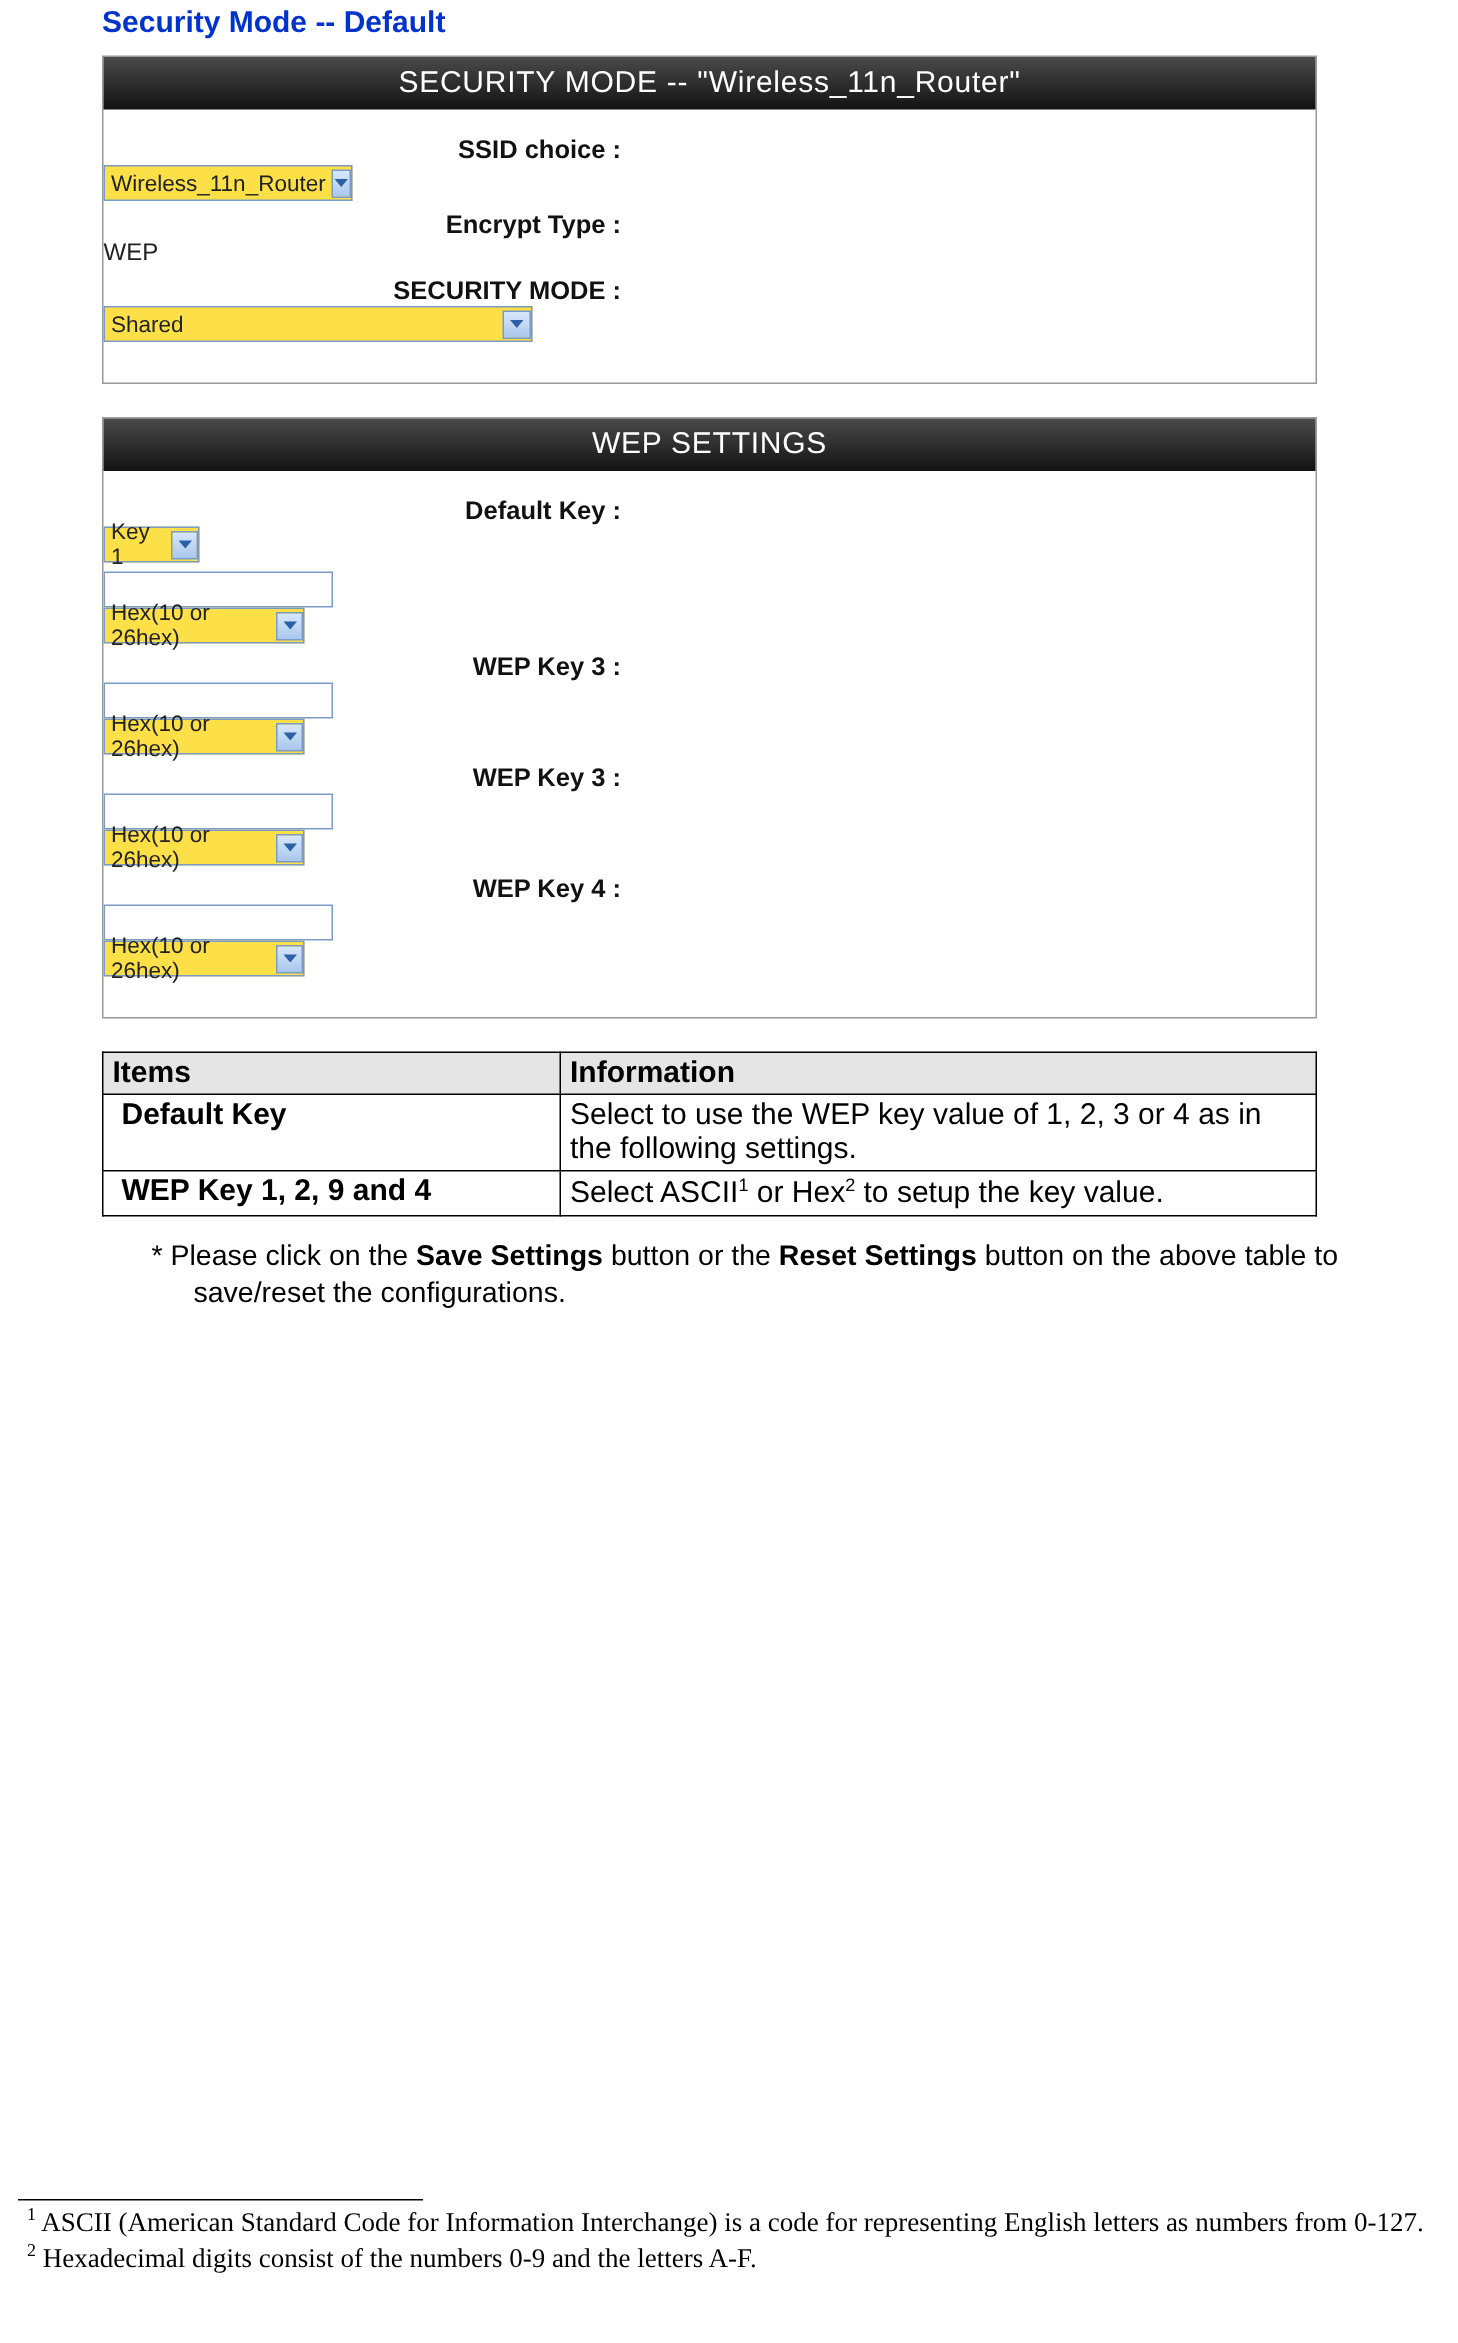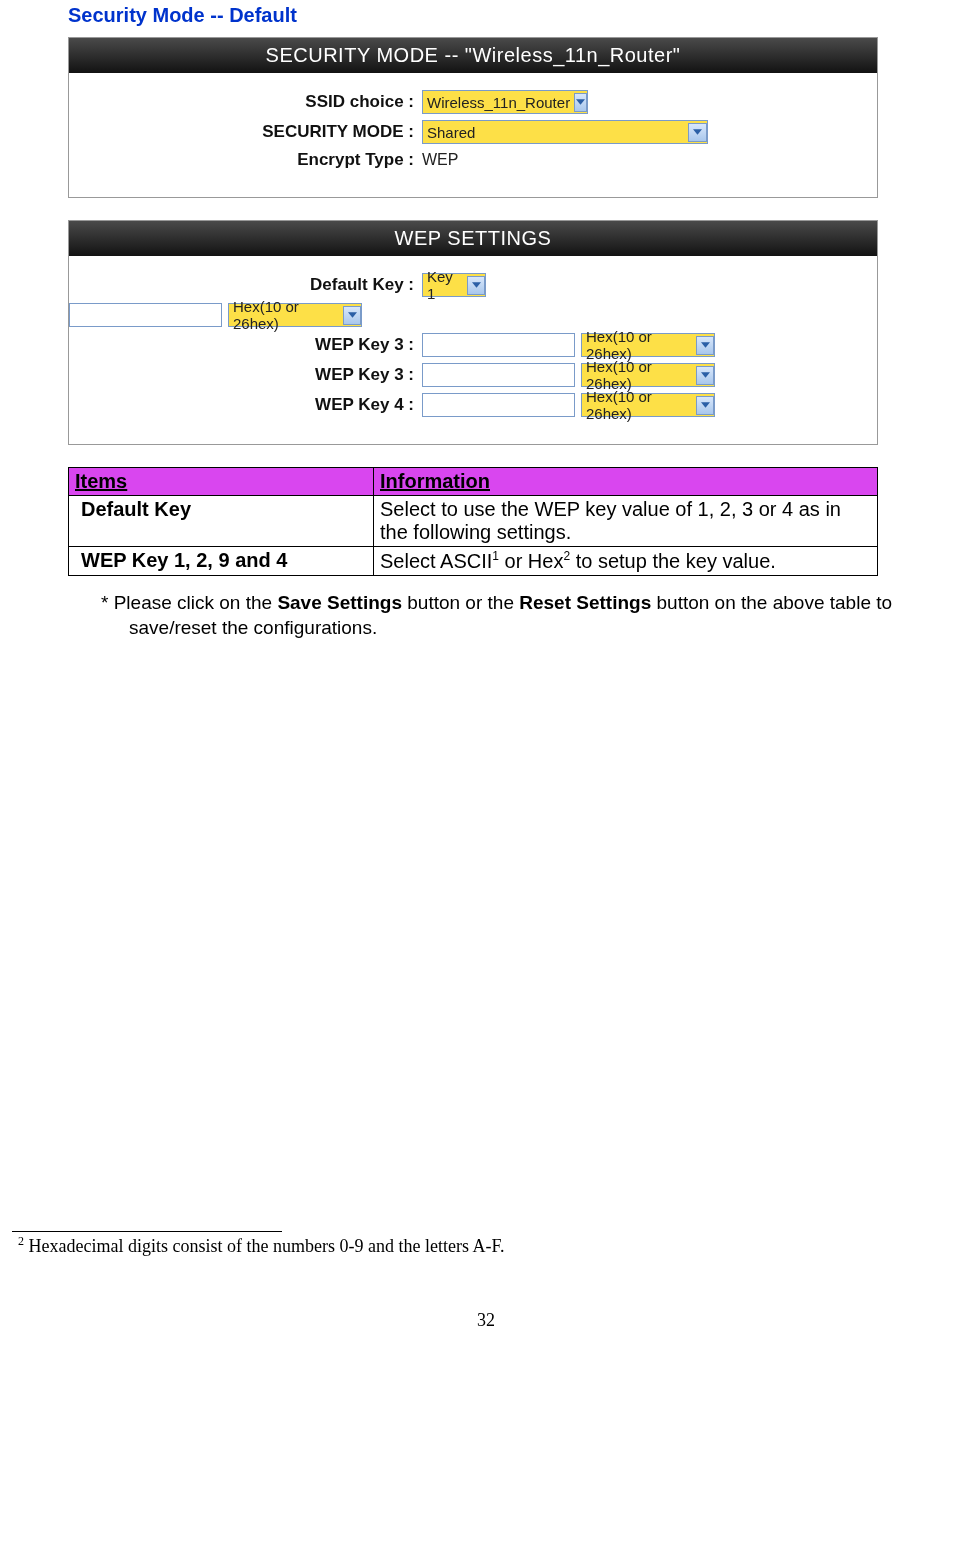--- a/index.html
+++ b/index.html
@@ -35,22 +35,23 @@
     font-weight: normal;
     text-align: center;
     padding: 6px 0 6px 0;
     letter-spacing: 0.5px;
   }
   .panel-body {
     padding: 14px 0 24px 0;
   }
   .form-row {
     display: flex;
-    align-items: center;
+    align-items: flex-start;
     padding: 3px 0;
+    flex-direction: column;
   }
   .form-label {
     width: 345px;
     text-align: right;
     font-weight: bold;
     font-size: 17px;
     padding-right: 8px;
     color: #111;
   }
   .form-value {
@@ -91,26 +92,25 @@
   .wep-row { margin-left: 0; }
   .wep-label { width: 345px; }
 
   .info-table {
     margin: 14px 0 0 62px;
     border-collapse: collapse;
     width: 810px;
     font-size: 20px;
   }
   .info-table th {
-    background: #d946ef;
+    background: #e5e5e5;
     border: 1px solid #000;
     text-align: left;
     padding: 2px 6px;
     font-weight: bold;
-    text-decoration: underline;
   }
   .info-table td {
     border: 1px solid #000;
     padding: 2px 6px;
     vertical-align: top;
   }
   .info-table td.item { font-weight: bold; width: 286px; padding-left: 12px; }
   sup { font-size: 12px; }
 
   .note {
@@ -161,33 +161,33 @@
           <div class="select" style="width:160px;justify-content:space-between;">
             <span>Wireless_11n_Router</span>
             <span class="select-arrow">
               <svg viewBox="0 0 10 6">
                   <path d="M0 0 L5 6 L10 0 Z" fill="#2b5fa6"></path>
                 </svg>
             </span>
           </div>
         </div>
         <div class="form-row">
+          <div class="form-label">Encrypt Type :</div>
+          <div class="form-value">WEP</div>
+        </div>
+        <div class="form-row">
           <div class="form-label">SECURITY MODE :</div>
           <div class="select" style="width:280px;justify-content:space-between;">
             <span>Shared</span>
             <span class="select-arrow">
               <svg viewBox="0 0 10 6">
                   <path d="M0 0 L5 6 L10 0 Z" fill="#2b5fa6"></path>
                 </svg>
             </span>
           </div>
-        </div>
-        <div class="form-row">
-          <div class="form-label">Encrypt Type :</div>
-          <div class="form-value">WEP</div>
         </div>
       </div>
     </div>
 
     <div class="panel">
       <div class="panel-header">WEP SETTINGS</div>
       <div class="panel-body">
         <div class="form-row">
           <div class="form-label wep-label">Default Key :</div>
           <div class="select" style="width:58px;justify-content:space-between;">
@@ -273,18 +273,21 @@
     </tr>
   </tbody>
     </table>
 
   <div class="note">
     <span>* Please click on the </span><span class="bold">Save Settings</span><span> button or the </span><span class="bold">Reset Settings</span><span> button on the above table to save/reset the configurations.</span>
   </div>
 
   <hr class="footnote-sep">
   <div class="footnote">
+    <sup>1</sup><span> ASCII (American Standard Code for Information Interchange) is a code for representing English letters as numbers from 0-127.</span>
+  </div>
+  <div class="footnote">
     <sup>2</sup><span> Hexadecimal digits consist of the numbers 0-9 and the letters A-F.</span>
   </div>
 
   <div class="page-number">32</div>
 
 </div>
 
 </body></html>

